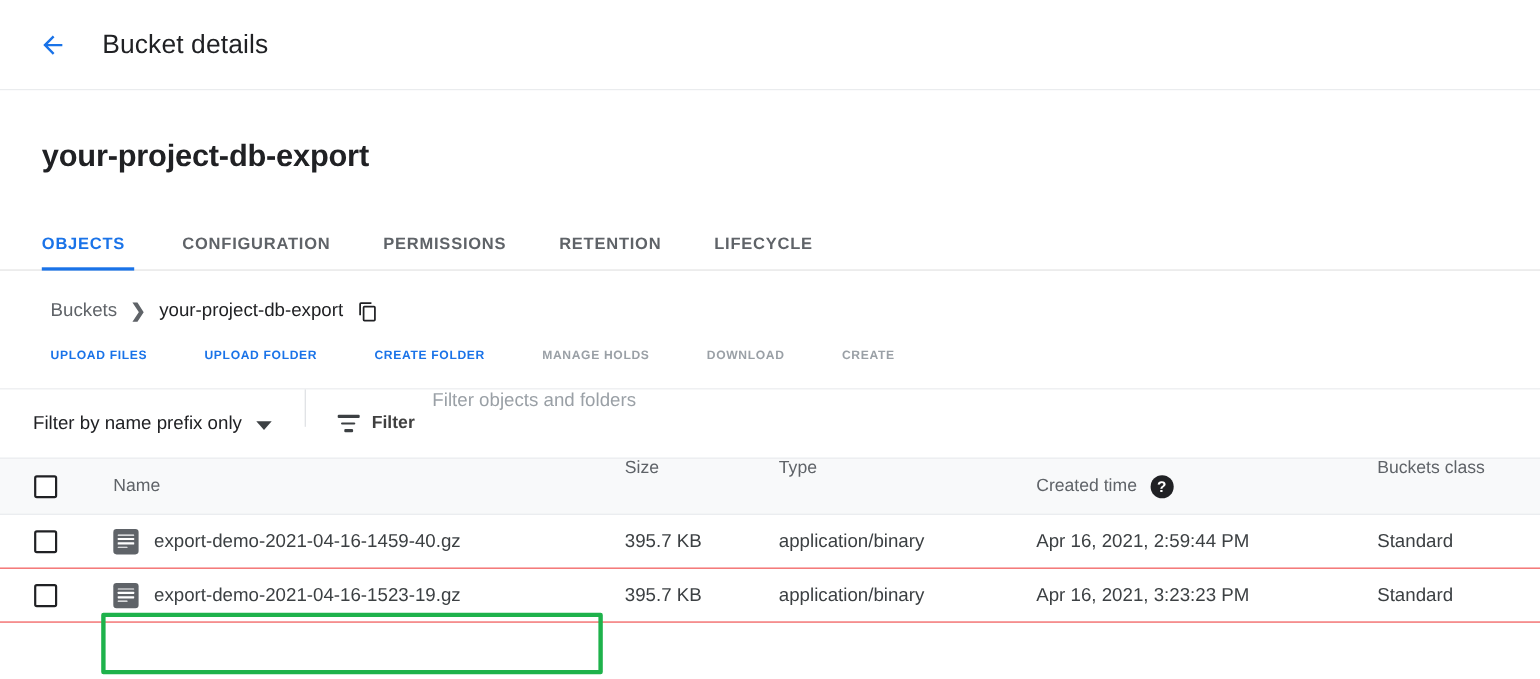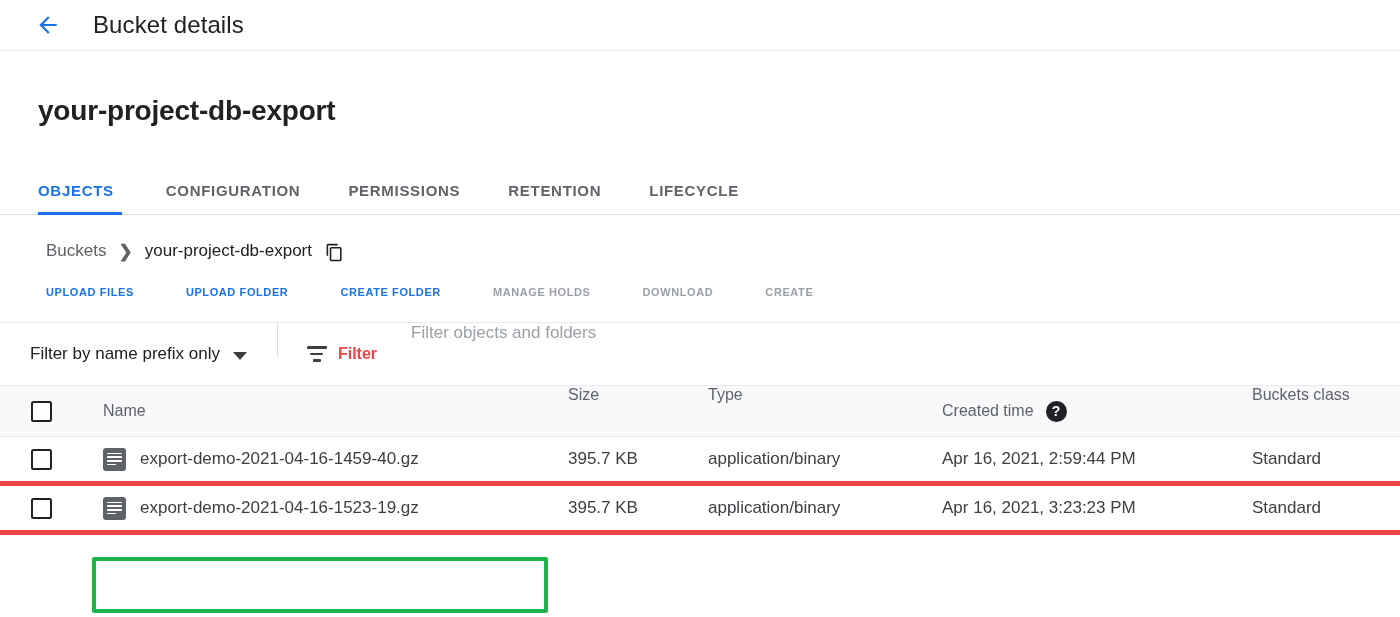--- a/index.html
+++ b/index.html
@@ -9,21 +9,21 @@
     height: 617px;
     overflow: hidden;
     background: #ffffff;
     font-family: "Liberation Sans", sans-serif;
     color: #202124;
     -webkit-font-smoothing: antialiased;
   }
 
   
   .appbar {
-    height: 51px;
+    height: 82px;
     display: flex;
     align-items: center;
     border-bottom: 1px solid #e8eaed;
     padding-left: 28px;
   }
   .back-btn {
     width: 40px; height: 40px;
     display: flex; align-items: center; justify-content: center;
     cursor: pointer; border-radius: 50%;
     flex: 0 0 auto;
@@ -167,22 +167,22 @@
     background: #3c4043;
     border-radius: 1px;
     margin: 2px 0;
   }
   .filter-glyph span:nth-child(1) { width: 20px; }
   .filter-glyph span:nth-child(2) { width: 13px; }
   .filter-glyph span:nth-child(3) { width: 8px; }
   .filter-label {
     font-size: 16px;
     font-weight: 700;
-    color: #ef4444;
-    margin-right: 34px;
+    color: #404040;
+    margin-right: 16px;
   }
   .filter-placeholder {
     font-size: 17px;
     color: #9aa0a6;
     cursor: text;
   }
 
   
   .table { width: 100%; }
   .thead {
@@ -191,21 +191,21 @@
     background: #f8f9fa;
     border-top: 1px solid #e8eaed;
     border-bottom: 1px solid #e8eaed;
     font-size: 16px;
     color: #5f6368;
   }
   .trow {
     display: flex;
     align-items: center;
     height: 49px;
-    border-bottom: 5px solid #ef4444;
+    border-bottom: 1px solid #ef4444;
     font-size: 17px;
     color: #3c4043;
     position: relative;
   }
 
   .c-check { width: 103px; display: flex; align-items: center; padding-left: 31px; flex: 0 0 auto; }
   .c-name  { width: 465px; display: flex; align-items: center; flex: 0 0 auto; }
   .c-size  { width: 140px; flex: 0 0 auto; }
   .c-type  { width: 234px; flex: 0 0 auto; }
   .c-time  { width: 310px; flex: 0 0 auto; display: flex; align-items: center; }

